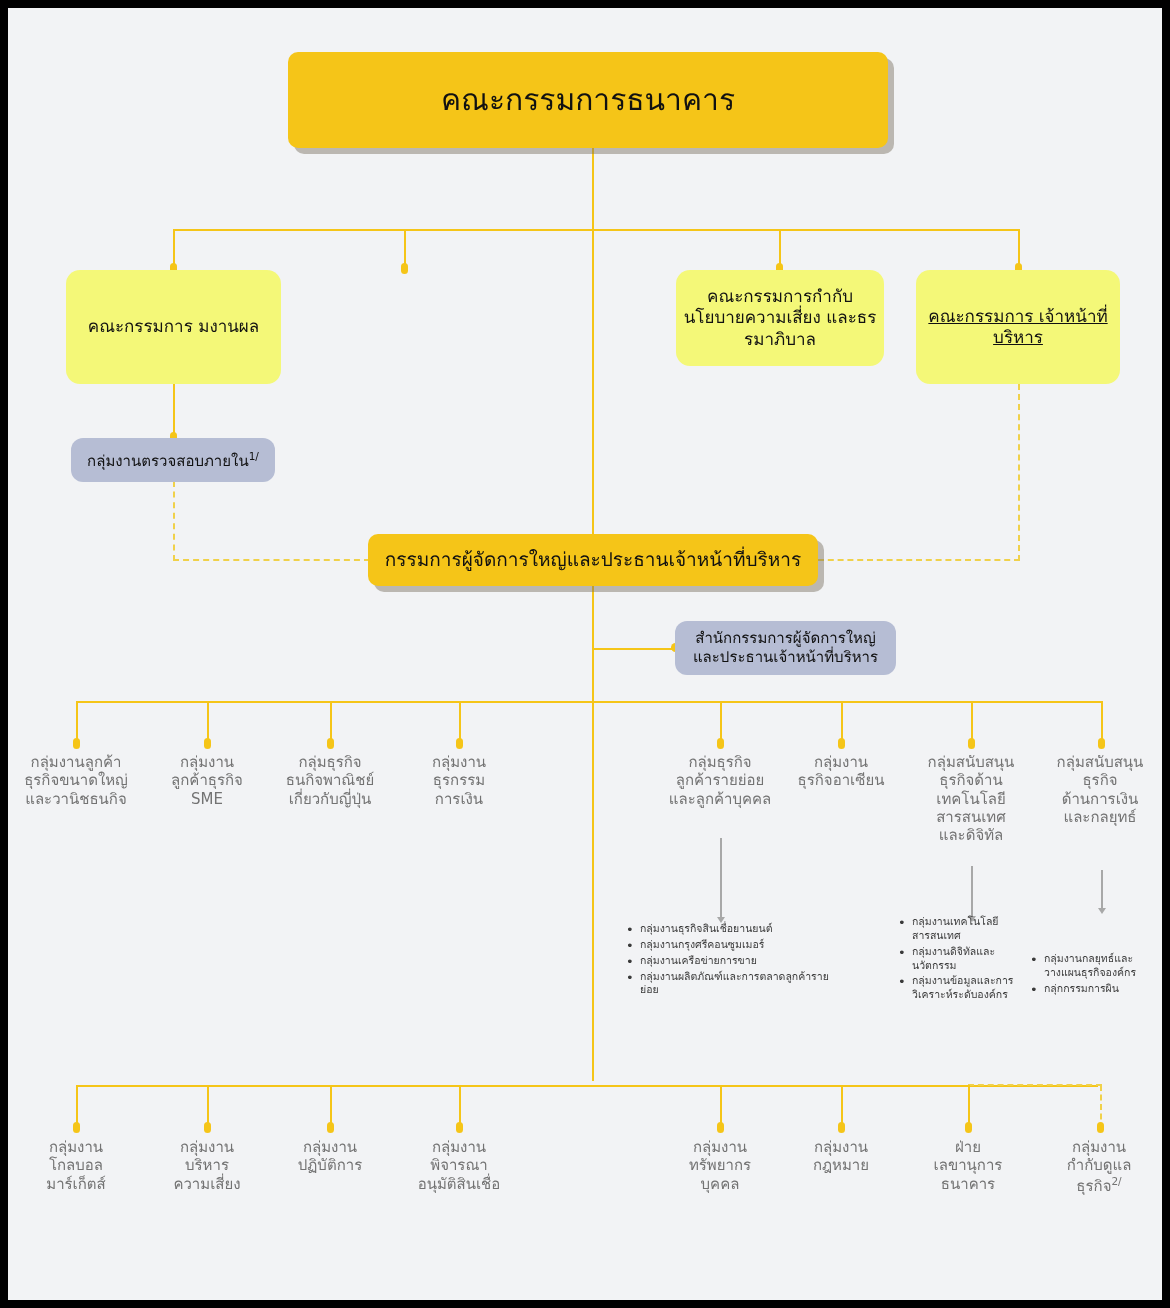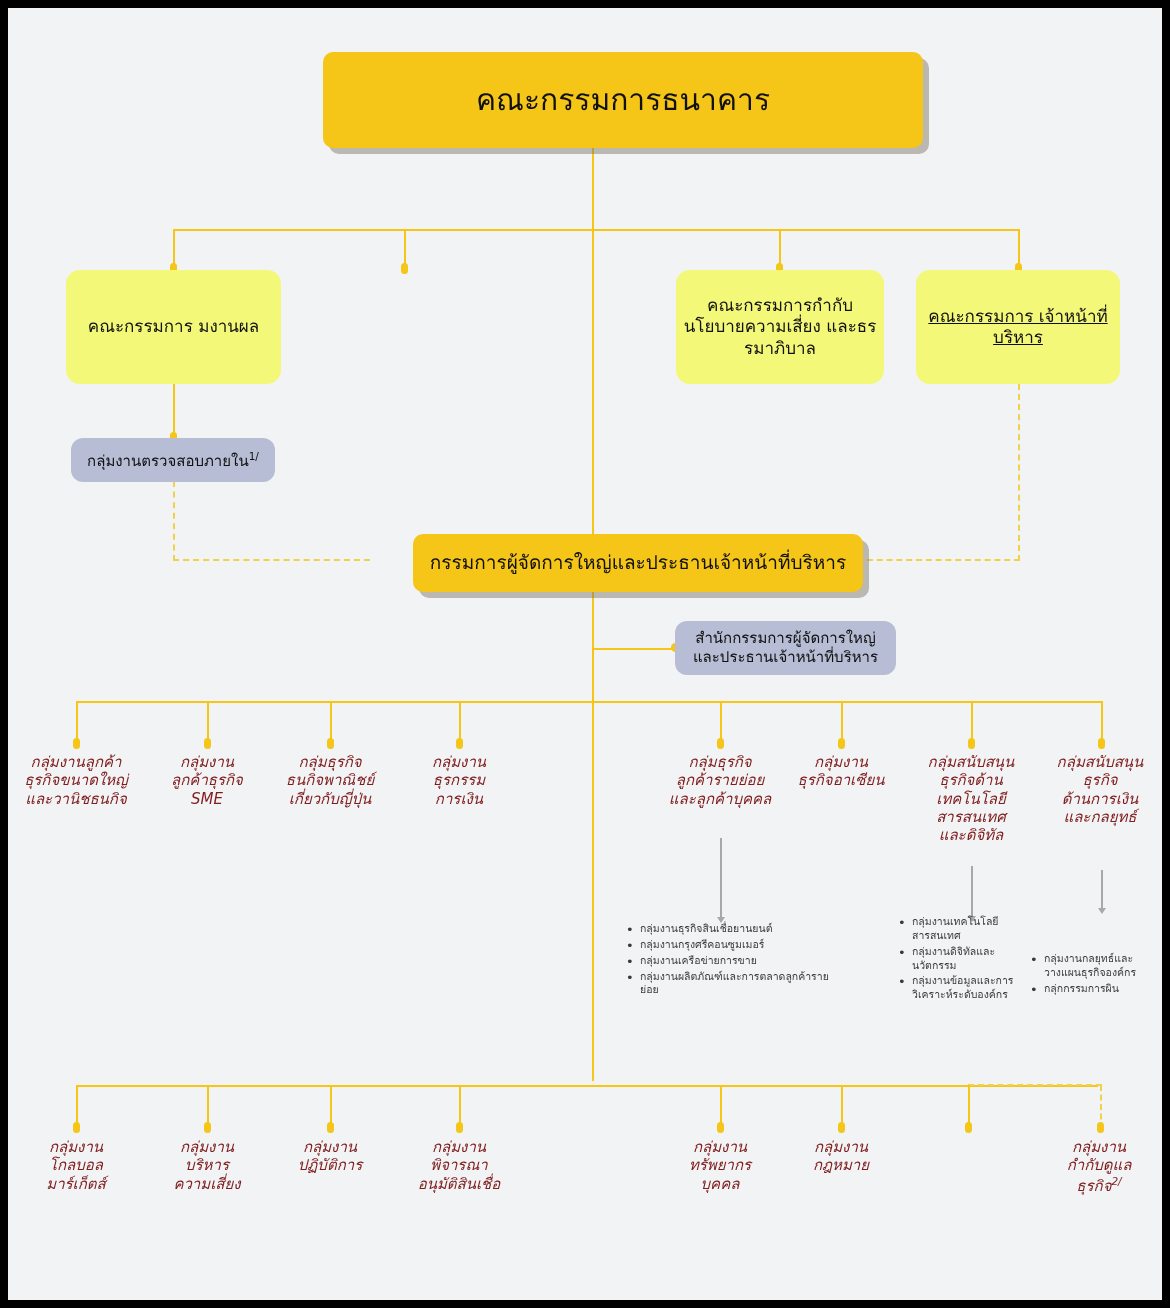--- a/index.html
+++ b/index.html
@@ -33,24 +33,23 @@
     background: #f4f878;
     border-radius: 14px;
   }
   .node-blue {
     background: #b6bdd4;
     border-radius: 12px;
   }
   .label {
     position: absolute;
     text-align: center;
-    color: #7f1d1d;
+    color: #737373;
     line-height: 1.22;
     white-space: pre-line;
-    font-style: italic;
   }
   .bullets {
     position: absolute;
     color: #3a3a3a;
     line-height: 1.32;
   }
   .bullets ul { list-style: none; }
   .bullets li {
     position: relative;
     padding-left: 14px;
@@ -159,43 +158,43 @@
   <div class="ln-dash-v" style="left:1092px; top:1077px; height:44px;"></div>
   <div class="dot" style="left:65px; top:1114px;"></div>
   <div class="dot" style="left:196px; top:1114px;"></div>
   <div class="dot" style="left:319px; top:1114px;"></div>
   <div class="dot" style="left:448px; top:1114px;"></div>
   <div class="dot" style="left:709px; top:1114px;"></div>
   <div class="dot" style="left:830px; top:1114px;"></div>
   <div class="dot" style="left:957px; top:1114px;"></div>
   <div class="dot" style="left:1089px; top:1114px;"></div>
 
-  <div class="node node-gold" style="left:280px; top:44px; width:600px; height:96px; font-size:30px;margin-left:35px;">
+  <div class="node node-gold" style="left:280px; top:44px; width:600px; height:96px; font-size:30px;">
     <span>คณะกรรมการธนาคาร</span>
   </div>
 
   <div class="node node-yellow" style="left:58px; top:262px; width:215px; height:114px; font-size:17px;">
     <span>คณะกรรมการ
 มงานผล</span>
   </div>
-  <div class="node node-yellow" style="left:668px; top:262px; width:208px; height:114px; font-size:17px;">
+  <div class="node node-yellow" style="left:668px; top:262px; width:208px; height:96px; font-size:17px;">
     <span>คณะกรรมการกำกับ
 นโยบายความเสี่ยง
 และธรรมาภิบาล</span>
   </div>
   <div class="node node-yellow" style="left:908px; top:262px; width:204px; height:114px; font-size:17px;text-decoration:underline;">
     <span>คณะกรรมการ
 เจ้าหน้าที่บริหาร</span>
   </div>
 
   <div class="node node-blue" style="left:63px; top:430px; width:204px; height:44px; font-size:15px;">
     <span><span>กลุ่มงานตรวจสอบภายใน</span><span class="sup">1/</span></span>
   </div>
 
-  <div class="node node-gold" style="left:360px; top:526px; width:450px; height:58px; font-size:19px;margin-left:45px;">
+  <div class="node node-gold" style="left:360px; top:526px; width:450px; height:52px; font-size:19px;">
     <span>กรรมการผู้จัดการใหญ่และประธานเจ้าหน้าที่บริหาร</span>
   </div>
 
   <div class="node node-blue" style="left:667px; top:613px; width:221px; height:54px; font-size:15px; white-space:pre-line;">
     <span>สำนักกรรมการผู้จัดการใหญ่
 และประธานเจ้าหน้าที่บริหาร</span>
   </div>
 
   <div class="label" style="left:8px; top:745px; width:120px; font-size:15px;">กลุ่มงานลูกค้า
 ธุรกิจขนาดใหญ่
@@ -257,17 +256,20 @@
   <div class="label" style="left:266px; top:1130px; width:112px; font-size:15px;">กลุ่มงาน
 ปฏิบัติการ</div>
   <div class="label" style="left:392px; top:1130px; width:118px; font-size:15px;">กลุ่มงาน
 พิจารณา
 อนุมัติสินเชื่อ</div>
   <div class="label" style="left:656px; top:1130px; width:112px; font-size:15px;">กลุ่มงาน
 ทรัพยากร
 บุคคล</div>
   <div class="label" style="left:777px; top:1130px; width:112px; font-size:15px;">กลุ่มงาน
 กฎหมาย</div>
+  <div class="label" style="left:904px; top:1130px; width:112px; font-size:15px;">ฝ่าย
+เลขานุการ
+ธนาคาร</div>
   <div class="label" style="left:1032px; top:1130px; width:118px; font-size:15px; white-space:pre-line;"><span>กลุ่มงาน
 กำกับดูแล
 ธุรกิจ</span><span class="sup">2/</span></div>
 
 </div>
 
 </body></html>

